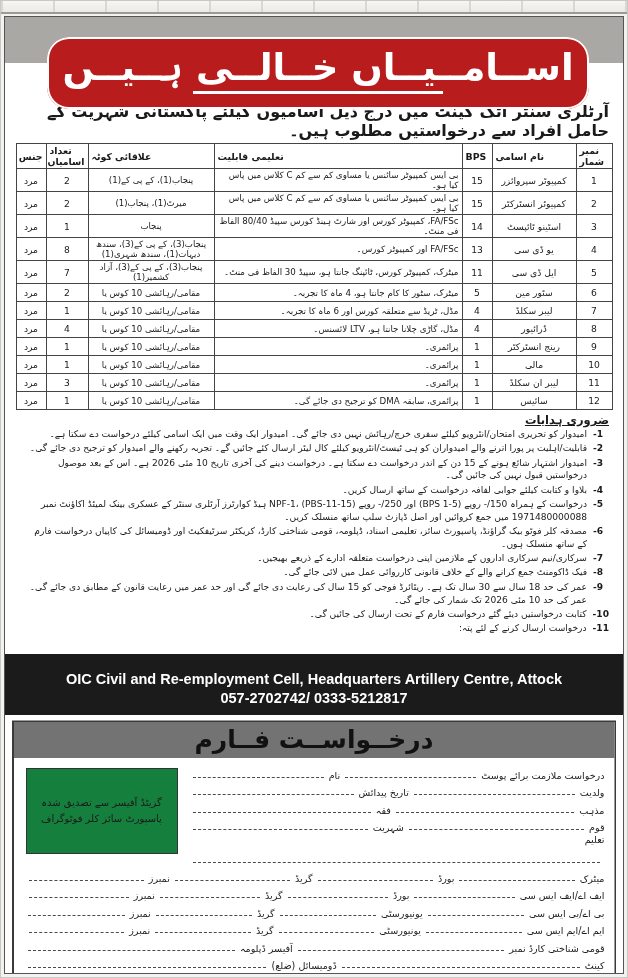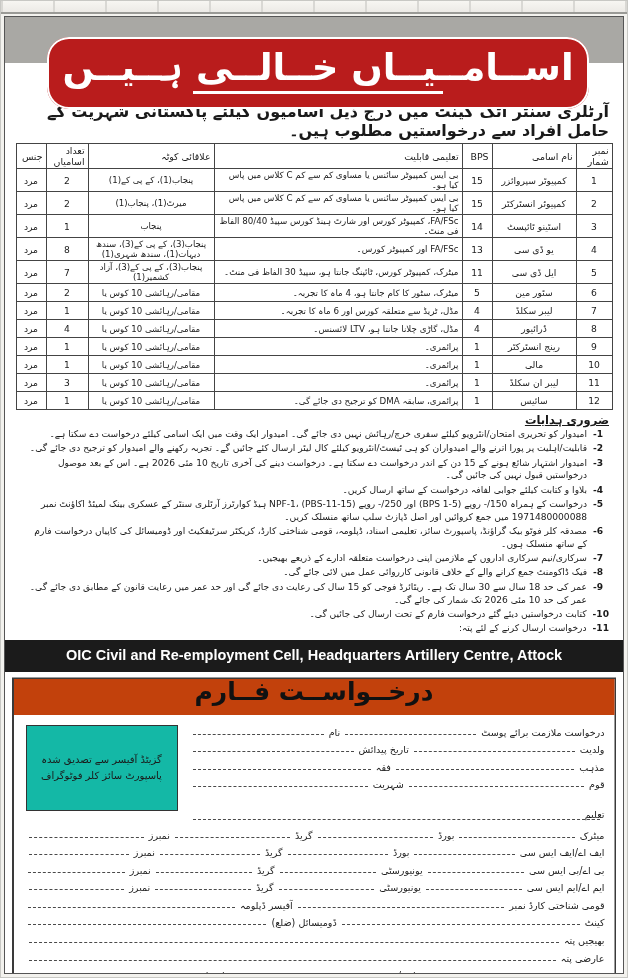--- a/index.html
+++ b/index.html
@@ -46,72 +46,72 @@
   .intro {
     direction:rtl; text-align:right; font-size:16px; font-weight:600;
     padding:3px 14px 2px 14px;
   }
   
   table.jobs {
     direction:rtl; border-collapse:collapse; table-layout:fixed;
     width:596px; margin:1px auto 0 auto; font-size:9.2px;
   }
   table.jobs th, table.jobs td { border:1px solid #444; padding:1px 3px; vertical-align:middle; }
-  table.jobs th { font-weight:normal; text-align:right; height:20px; font-size:9.4px; }
+  table.jobs th { font-weight:bold; text-align:left; height:20px; font-size:9.4px; }
   table.jobs td { height:18px; text-align:center; }
   table.jobs td.qual { text-align:right; font-size:8.7px; }
   table.jobs td.quota { font-size:8.6px; }
   col.c-serial{width:36px;} col.c-name{width:84px;} col.c-bps{width:30px;}
   col.c-qual{width:248px;} col.c-quota{width:126px;} col.c-count{width:42px;} col.c-gender{width:30px;}
   
   .inst-heading {
     direction:rtl; text-align:right; font-weight:bold; font-size:11.5px;
     padding:3px 14px 1px 14px;
     text-decoration:underline;
   }
   .inst-list { direction:rtl; padding:0 14px 2px 20px; }
   .inst-item { display:flex; gap:6px; font-size:9.1px; line-height:12.8px; margin-bottom:1.5px; }
   .inst-num { direction:ltr; min-width:16px; text-align:left; font-weight:600; }
   .inst-text { flex:1; text-align:right; }
   
   .contact {
     background:#1b1b1b; color:#fff; text-align:center;
     font-family:"Liberation Sans", sans-serif; font-weight:bold;
-    padding:6px 4px 7px 4px; margin:2px 0 0 0;
+    padding:16px 4px 7px 4px; margin:16px 0 0 0;
   }
   .contact-line1 { font-size:14.5px; line-height:19px; }
   .contact-line2 { font-size:14.5px; line-height:19px; }
   
   .form-outer {
     margin:5px 7px 0 7px;
     height:330px;
     background:#3a3a3a;
     clip-path:polygon(0 0,100% 0,100% calc(100% - 13px),calc(100% - 16px) 100%,16px 100%,0 calc(100% - 13px));
     padding:1.5px;
   }
   .form-inner {
     height:100%;
     background:#fff;
     clip-path:polygon(0 0,100% 0,100% calc(100% - 12px),calc(100% - 15px) 100%,15px 100%,0 calc(100% - 12px));
     overflow:hidden;
   }
   .form-titleband {
-    height:36px; background:#c2410c;
-    display:flex; align-items:flex-start; justify-content:center;
+    height:36px; background:#737373;
+    display:flex; align-items:center; justify-content:center;
   }
   .form-title { font-size:25px; font-weight:bold; direction:rtl; color:#111; line-height:1; }
   .form-body { direction:rtl; padding:6px 10px 0 10px; }
   .photo-box {
     float:left; width:152px; height:86px; border:1.5px solid #333;
-    margin:4px 10px 6px 2px; background:#14b8a6;
+    margin:4px 10px 6px 2px; background:#15803d;
     display:flex; align-items:center; justify-content:center; text-align:center;
     font-size:10px; line-height:16px; padding:4px; direction:rtl;
   }
   .form-row { display:flex; align-items:flex-end; height:17.6px; }
-  .form-label { font-size:9.6px; white-space:nowrap; padding-bottom:1px;margin-top:18px; }
+  .form-label { font-size:9.6px; white-space:nowrap; padding-bottom:1px; }
   .form-dots { flex:1; border-bottom:1.6px dashed #4a4a4a; margin:0 5px 4px 5px; min-width:14px; }
   .form-heading-row { display:flex; height:15px; }
 </style>
 </head>
 <body>
 
 <div class="top-strip"></div>
 
 <div class="ad">
 
@@ -301,20 +301,21 @@
         <span class="inst-text">کتابت درخواستیں دیئے گئے درخواست فارم کے تحت ارسال کی جائیں گی۔</span>
       </div>
       <div class="inst-item">
         <span class="inst-num">-11</span>
         <span class="inst-text">درخواست ارسال کرنے کے لئے پتہ:</span>
       </div>
     </div>
 
   <div class="contact">
     <div class="contact-line1">OIC Civil and Re-employment Cell, Headquarters Artillery Centre, Attock</div>
+    <div class="contact-line2">057-2702742/ 0333-5212817</div>
   </div>
 
   <div class="form-outer">
     <div class="form-inner">
       <div class="form-titleband">
         <div class="form-title">درخــواســت فــارم</div>
       </div>
       <div class="form-body">
         <div class="photo-box">گزیٹڈ آفیسر سے تصدیق شدہ پاسپورٹ سائز کلر فوٹوگراف</div>
         <div id="form-rows">

